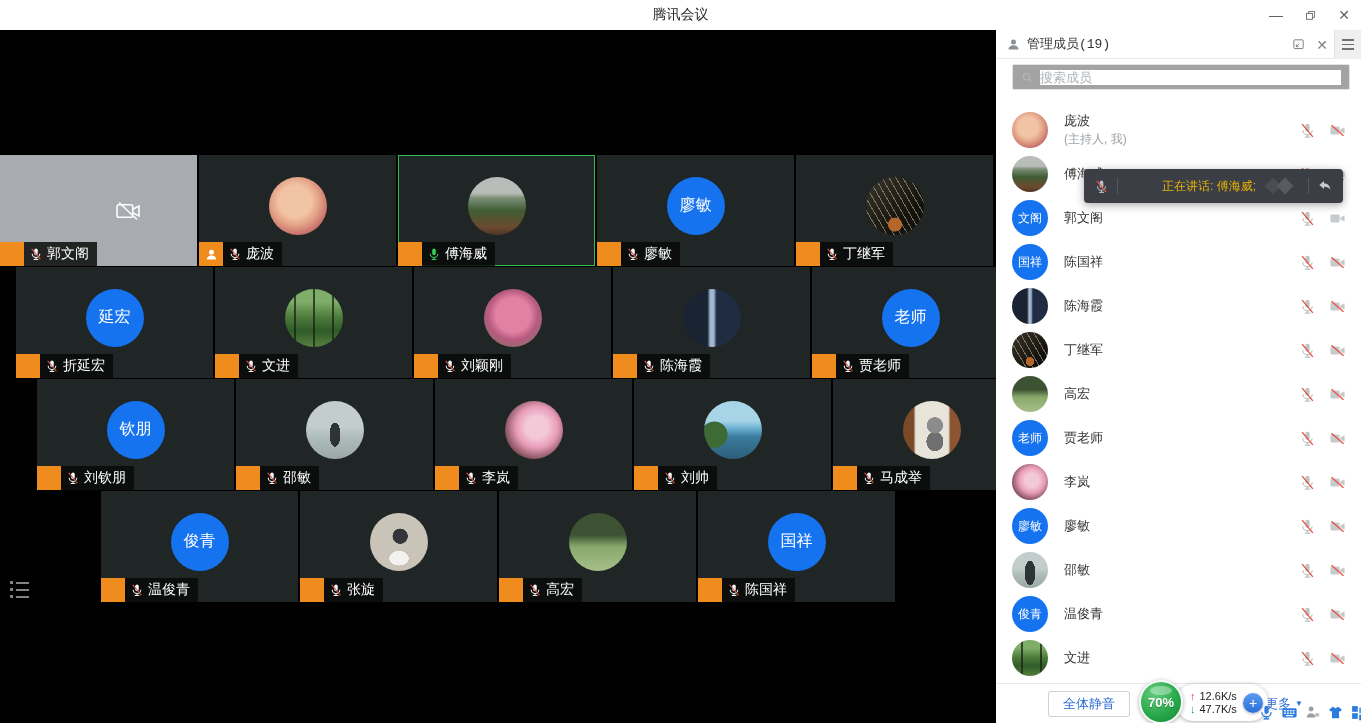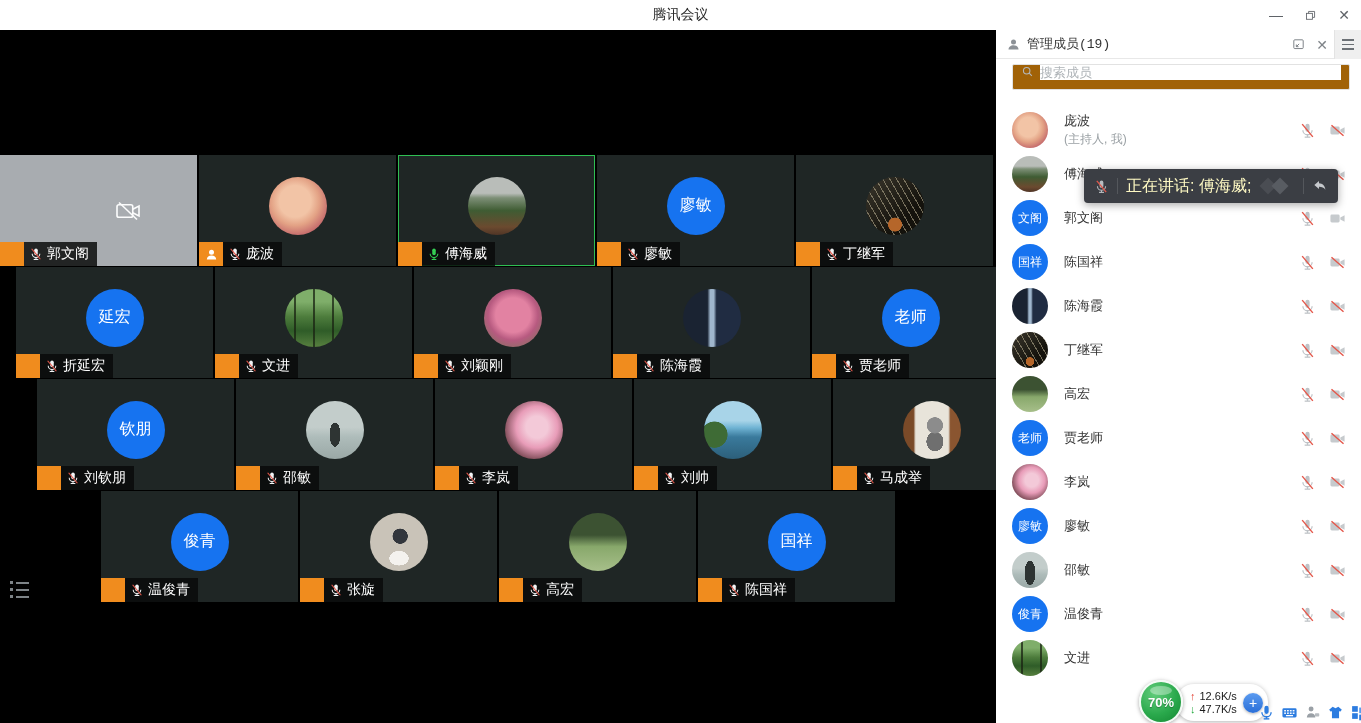--- a/index.html
+++ b/index.html
@@ -83,21 +83,21 @@
   .p-title { font-size:13px; color:#333;font-family:Liberation Mono, monospace; }
   .ph-right { position:absolute; right:0; top:0; height:29px; display:flex; align-items:center; }
   .ph-btn { width:24px; height:29px; display:flex; align-items:center; justify-content:center; color:#7e8388; }
   .ph-btn svg { width:15px; height:15px; }
   .ph-close { font-size:14px; }
   .ph-menu { width:27px; height:29px; background:#efefef; border-left:1px solid #e3e3e3;
     display:flex; flex-direction:column; gap:2.5px; align-items:center; justify-content:center; }
   .ph-menu i { width:12px; height:1.8px; background:#6b7075; }
 
   .search-wrap { position:absolute; left:16px; right:11px; top:34px; height:26px; border:1px solid #e2e2e2;
-    border-radius:2px; background:#a16207; display:flex; align-items:flex-start; padding:0 8px; gap:6px; }
+    border-radius:2px; background:#a3a3a3; display:flex; align-items:center; padding:0 8px; gap:6px; }
   .search-wrap svg { width:13px; height:13px; flex:none; }
   .search-input { border:none; outline:none; flex:1; font-size:13px; color:#333;
     font-family:"Liberation Sans","DejaVu Sans",sans-serif; }
   .search-input::placeholder { color:#adb2b6; }
 
   .member-list { position:absolute; left:0; right:0; top:78px; bottom:40px; overflow:hidden; }
   .member { height:44px; display:flex; align-items:center; padding:0 14px 0 16px; }
   .minfo { margin-left:16px; flex:1; min-width:0; }
   .mname { font-size:13px; color:#333; }
   .msub { font-size:12px; color:#9aa0a4; margin-top:1px; }
@@ -111,21 +111,21 @@
     font-family:"Liberation Sans","DejaVu Sans",sans-serif; }
   .more-btn { margin-left:auto; margin-right:58px; display:flex; align-items:center; gap:4px;
     color:#2b6bd6; font-size:13px; cursor:pointer; }
   .more-caret { font-size:8px; }
 
   
   .toast { position:absolute; left:1084px; top:169px; height:34px; background:#3b3e44; border-radius:4px;
     box-shadow:0 2px 8px rgba(0,0,0,.35); display:flex; align-items:center; padding:0 10px; gap:8px; z-index:50; }
   .toast .t-mic svg { width:15px; height:15px; display:block; }
   .t-div { width:1px; height:16px; background:#54575c; }
-  .t-text { color:#fef9c3; font-size:16px; white-space:nowrap; }
+  .t-text { color:#eab308; font-size:12px; white-space:nowrap;margin-left:36px; }
   .t-logo { position:relative; width:36px; height:18px; }
   .t-logo i { position:absolute; width:12px; height:12px; top:3px; transform:rotate(45deg); }
   .t-logo i:nth-child(1){ left:3px; background:#4a4d53; }
   .t-logo i:nth-child(2){ left:15px; background:#585c62; }
   .t-reply svg { width:16px; height:16px; display:block; }
 
   
   .bubble { position:absolute; left:1176px; top:684px; width:92px; height:37px; background:#fff;
     border-radius:18px; box-shadow:0 1px 5px rgba(0,0,0,.3); z-index:61;
     display:flex; flex-direction:column; justify-content:center; padding-left:14px; gap:1px; }
@@ -875,20 +875,27 @@
     <div class="cam-ic">
           <svg viewBox="0 0 24 24">
             <rect x="2" y="6.5" width="13" height="11" rx="2" fill="#c6cacd"></rect>
   <path d="M16 10.5 L22 7.5 V16.5 L16 13.5 Z" fill="#c6cacd"></path>
   <line x1="3.5" y1="4.5" x2="20.5" y2="19.5" stroke="#e4574a" stroke-width="2"></line>
           </svg>
         </div>
   </div>
     </div>
 
+  <div class="p-footer">
+    <button class="mute-all-btn">全体静音</button>
+    <div class="more-btn">
+      <span>更多</span>
+      <span class="more-caret">▼</span>
+    </div>
+  </div>
 </div>
 
 <div class="toast">
   <span class="t-mic">
       <svg viewBox="0 0 24 24">
         <rect x="9" y="2.5" width="6" height="11.5" rx="3" fill="#b9bdc1"></rect>
   <path d="M5.5 11.5a6.5 6.5 0 0 0 13 0" fill="none" stroke="#b9bdc1" stroke-width="1.8"></path>
   <line x1="12" y1="18" x2="12" y2="21.2" stroke="#b9bdc1" stroke-width="1.8"></line>
   <line x1="8" y1="21.4" x2="16" y2="21.4" stroke="#b9bdc1" stroke-width="1.8"></line>
   <line x1="4.5" y1="3" x2="19.5" y2="21" stroke="#e4574a" stroke-width="2"></line>

